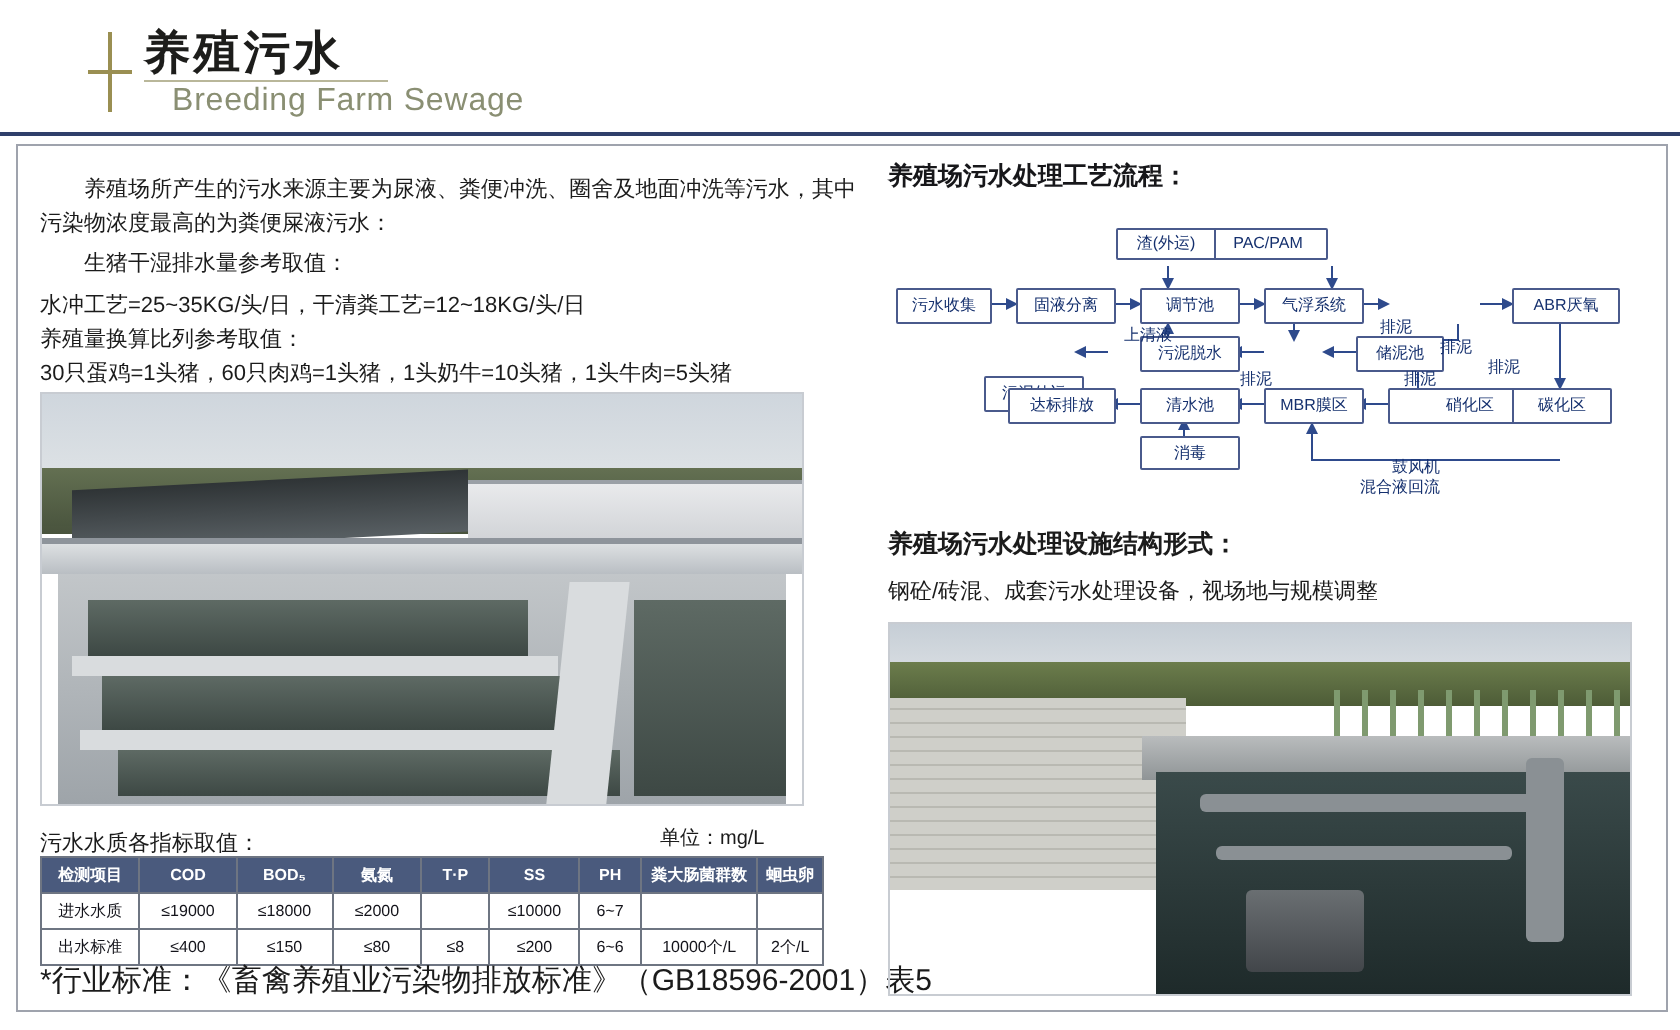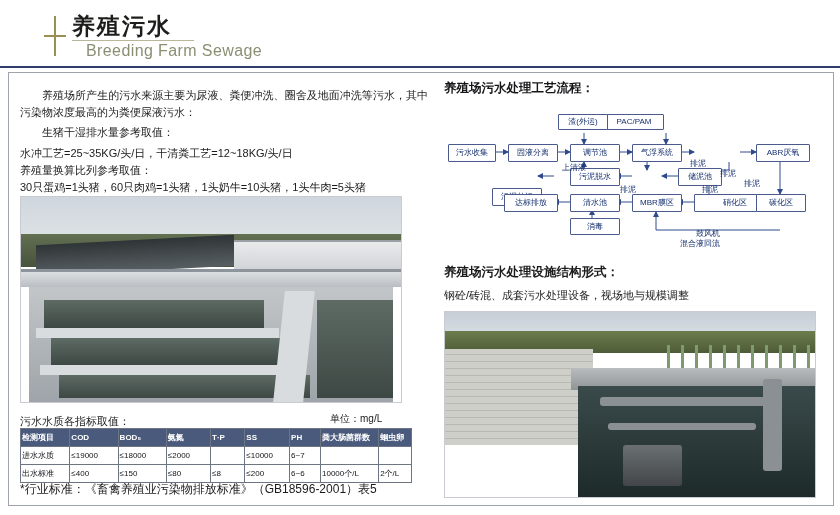--- a/index.html
+++ b/index.html
@@ -34,24 +34,24 @@
 
   .photo1{position:absolute;left:20px;top:196px;width:380px;height:205px;
           border:1px solid #c8ccd2;overflow:hidden;}
   .photo2{position:absolute;left:444px;top:311px;width:370px;height:185px;
           border:1px solid #c8ccd2;overflow:hidden;}
 
   
   .unit{position:absolute;left:330px;top:412px;font-size:10px;}
   .tbl-cap{position:absolute;left:20px;top:414px;font-size:11px;}
   table.wq{position:absolute;left:20px;top:428px;border-collapse:collapse;width:392px;}
-  table.wq td,table.wq th{border:1px solid #6e7582;font-size:8px;text-align:left;
+  table.wq td,table.wq th{border:1px solid #6e7582;font-size:8px;text-align:center;
         padding:2px 1px;height:13px;color:#13131a;font-weight:normal;}
   table.wq thead td{background:#4a5a7d;color:#ffffff;font-weight:bold;font-size:8px;}
-  .note{position:absolute;left:20px;top:481px;font-size:12px;color:#1b1b1b;}
+  .note{position:absolute;left:20px;top:481px;font-size:15px;color:#1b1b1b;}
 
   
   .right{position:absolute;left:444px;top:80px;width:378px;}
   .right .sec-title{font-size:12.5px;font-weight:bold;}
   .flow{position:absolute;left:444px;top:100px;width:378px;height:180px;}
   .node{position:absolute;border:1px solid #4a5a8c;background:#ffffff;color:#15306e;
         font-size:8px;line-height:1;display:flex;align-items:center;justify-content:center;
         text-align:center;border-radius:1px;padding:0 1px;}
   .nlabel{position:absolute;font-size:8px;color:#15306e;background:transparent;}
   svg.flowsvg{position:absolute;left:0;top:0;width:378px;height:180px;}

